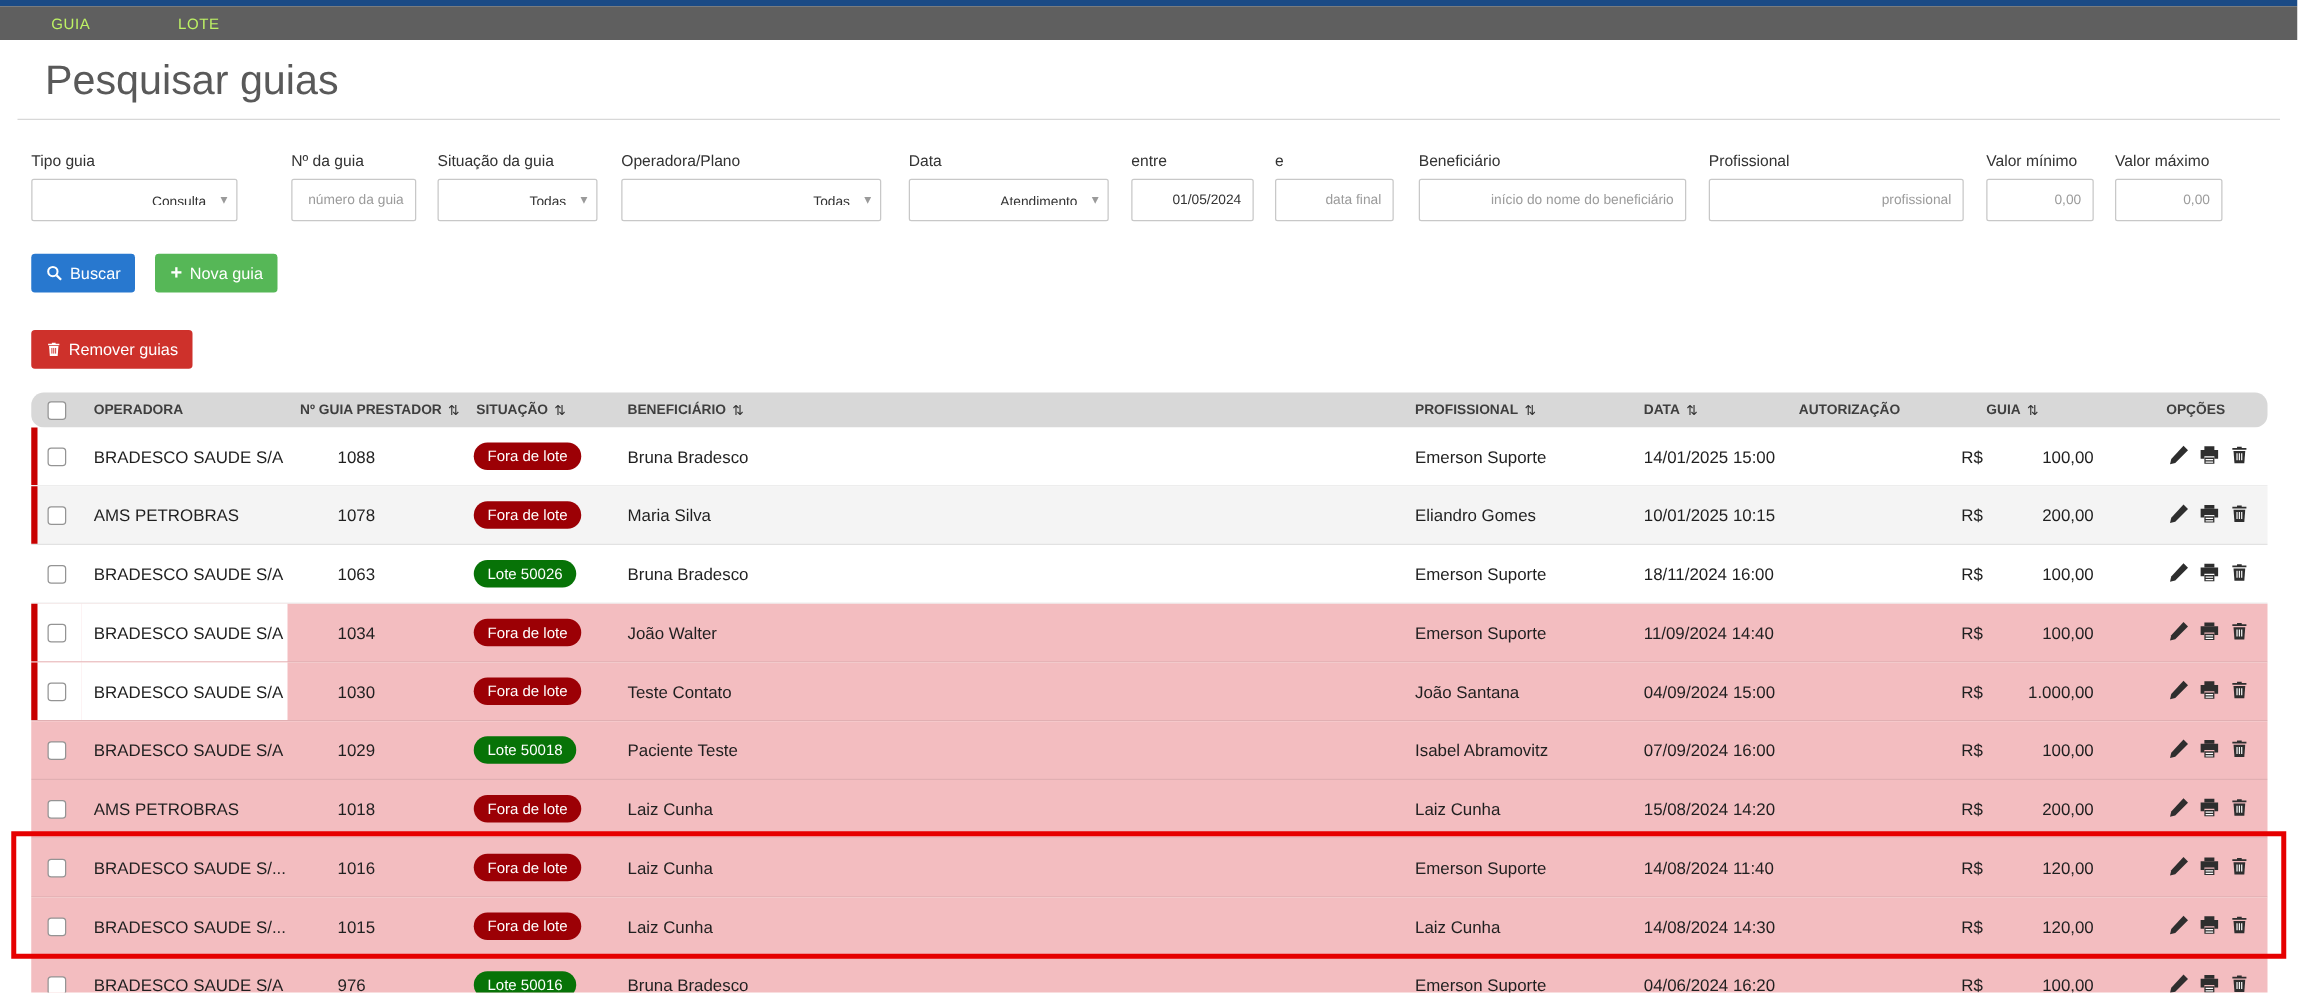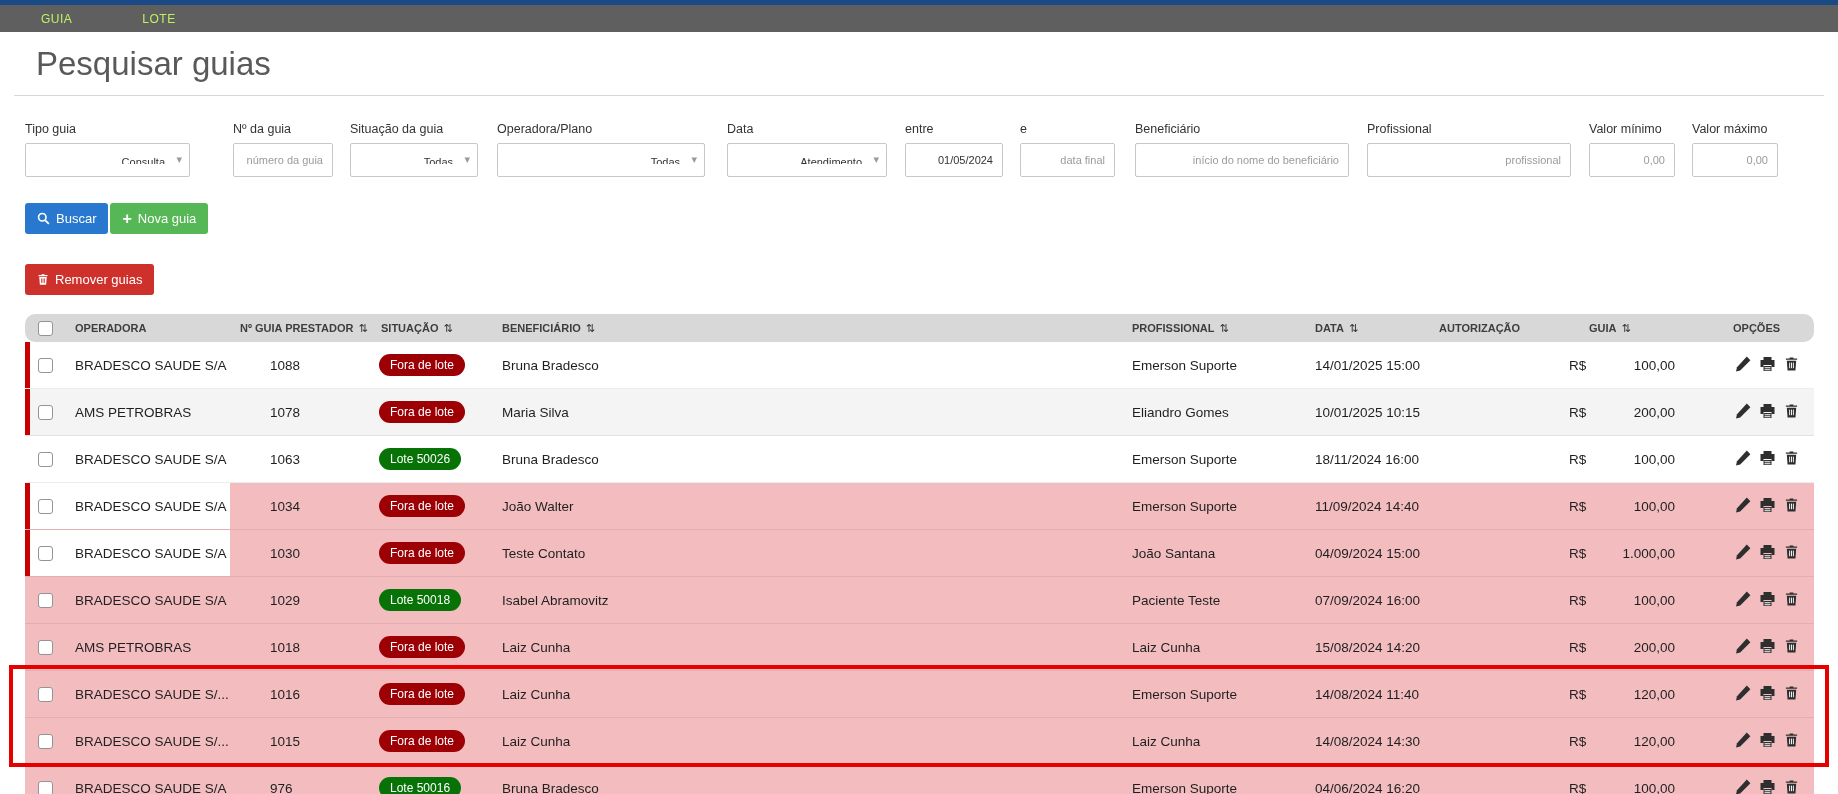--- a/index.html
+++ b/index.html
@@ -12,21 +12,21 @@
   .titlebar{margin:0 14px;padding:12px 0 11px 22px;border-bottom:1px solid #d8d8d8;}
   .titlebar h1{font-size:33px;line-height:40px;font-weight:400;color:#595959;}
   .filters{display:flex;margin:26px 0 0 25px;}
   .filter{display:flex;flex-direction:column;}
   .filter label{font-size:12.5px;color:#333;margin-bottom:7px;white-space:nowrap;}
   .filter input,.selwrap select{height:34px;border:1px solid #c8c8c8;border-radius:2px;font-size:11px;color:#333;padding:12px 9px;width:100%;background:#fff;font-family:inherit;text-align:right;}
   .filter input::placeholder{color:#9b9b9b;opacity:1;}
   .selwrap{position:relative;width:100%;}
   .selwrap select{appearance:none;-webkit-appearance:none;-moz-appearance:none;padding-right:24px;}
   .caret{position:absolute;right:8px;top:10px;font-size:11px;color:#9a9a9a;pointer-events:none;}
-  .actions{display:flex;gap:2px;margin:26px 0 0 25px;}
+  .actions{display:flex;gap:16px;margin:26px 0 0 25px;}
   .btn{display:inline-flex;align-items:center;gap:6px;height:31px;padding:0 12px;border:none;border-radius:3px;color:#fff;font-size:13px;font-family:inherit;cursor:pointer;white-space:nowrap;}
   .btn-buscar{background:#2878cf;}
   .btn-nova{background:#56b757;}
   .btn-remover{background:#ce312b;}
   .remover-row{margin:30px 0 0 25px;}
   .plus{font-size:16px;font-weight:700;line-height:1;}
   .table{margin:19px 0 0 25px;width:1789px;font-size:13.5px;}
   .thead,.trow{display:grid;grid-template-columns:40px 165px 141px 121px 630px 183px 124px 130px 166px 89px;align-items:center;}
   .thead{height:28px;background:#d8d8d8;font-size:11px;font-weight:700;color:#3e3e3e;border-radius:10px;}
   .trow{height:47px;position:relative;border-bottom:1px solid rgba(0,0,0,.07);color:#1f1f1f;}
@@ -427,22 +427,22 @@
   </div>
         <div class="trow bg-pink">
     <div class="cell c-check">
       <input type="checkbox" style="">
     </div>
     <div class="cell c-op">BRADESCO SAUDE S/A</div>
     <div class="cell c-num">1029</div>
     <div class="cell c-sit">
       <span class="badge badge-lote">Lote 50018</span>
     </div>
+    <div class="cell c-ben">Paciente Teste</div>
     <div class="cell c-prof">Isabel Abramovitz</div>
-    <div class="cell c-ben">Paciente Teste</div>
     <div class="cell c-data">07/09/2024 16:00</div>
     <div class="cell c-aut"></div>
     <div class="cell c-total">
       <span>R$</span>
       <span>100,00</span>
     </div>
     <div class="cell c-opt">
       <button class="icon-btn">
         <span>
           <svg width="16" height="16" viewBox="0 0 16 16">

